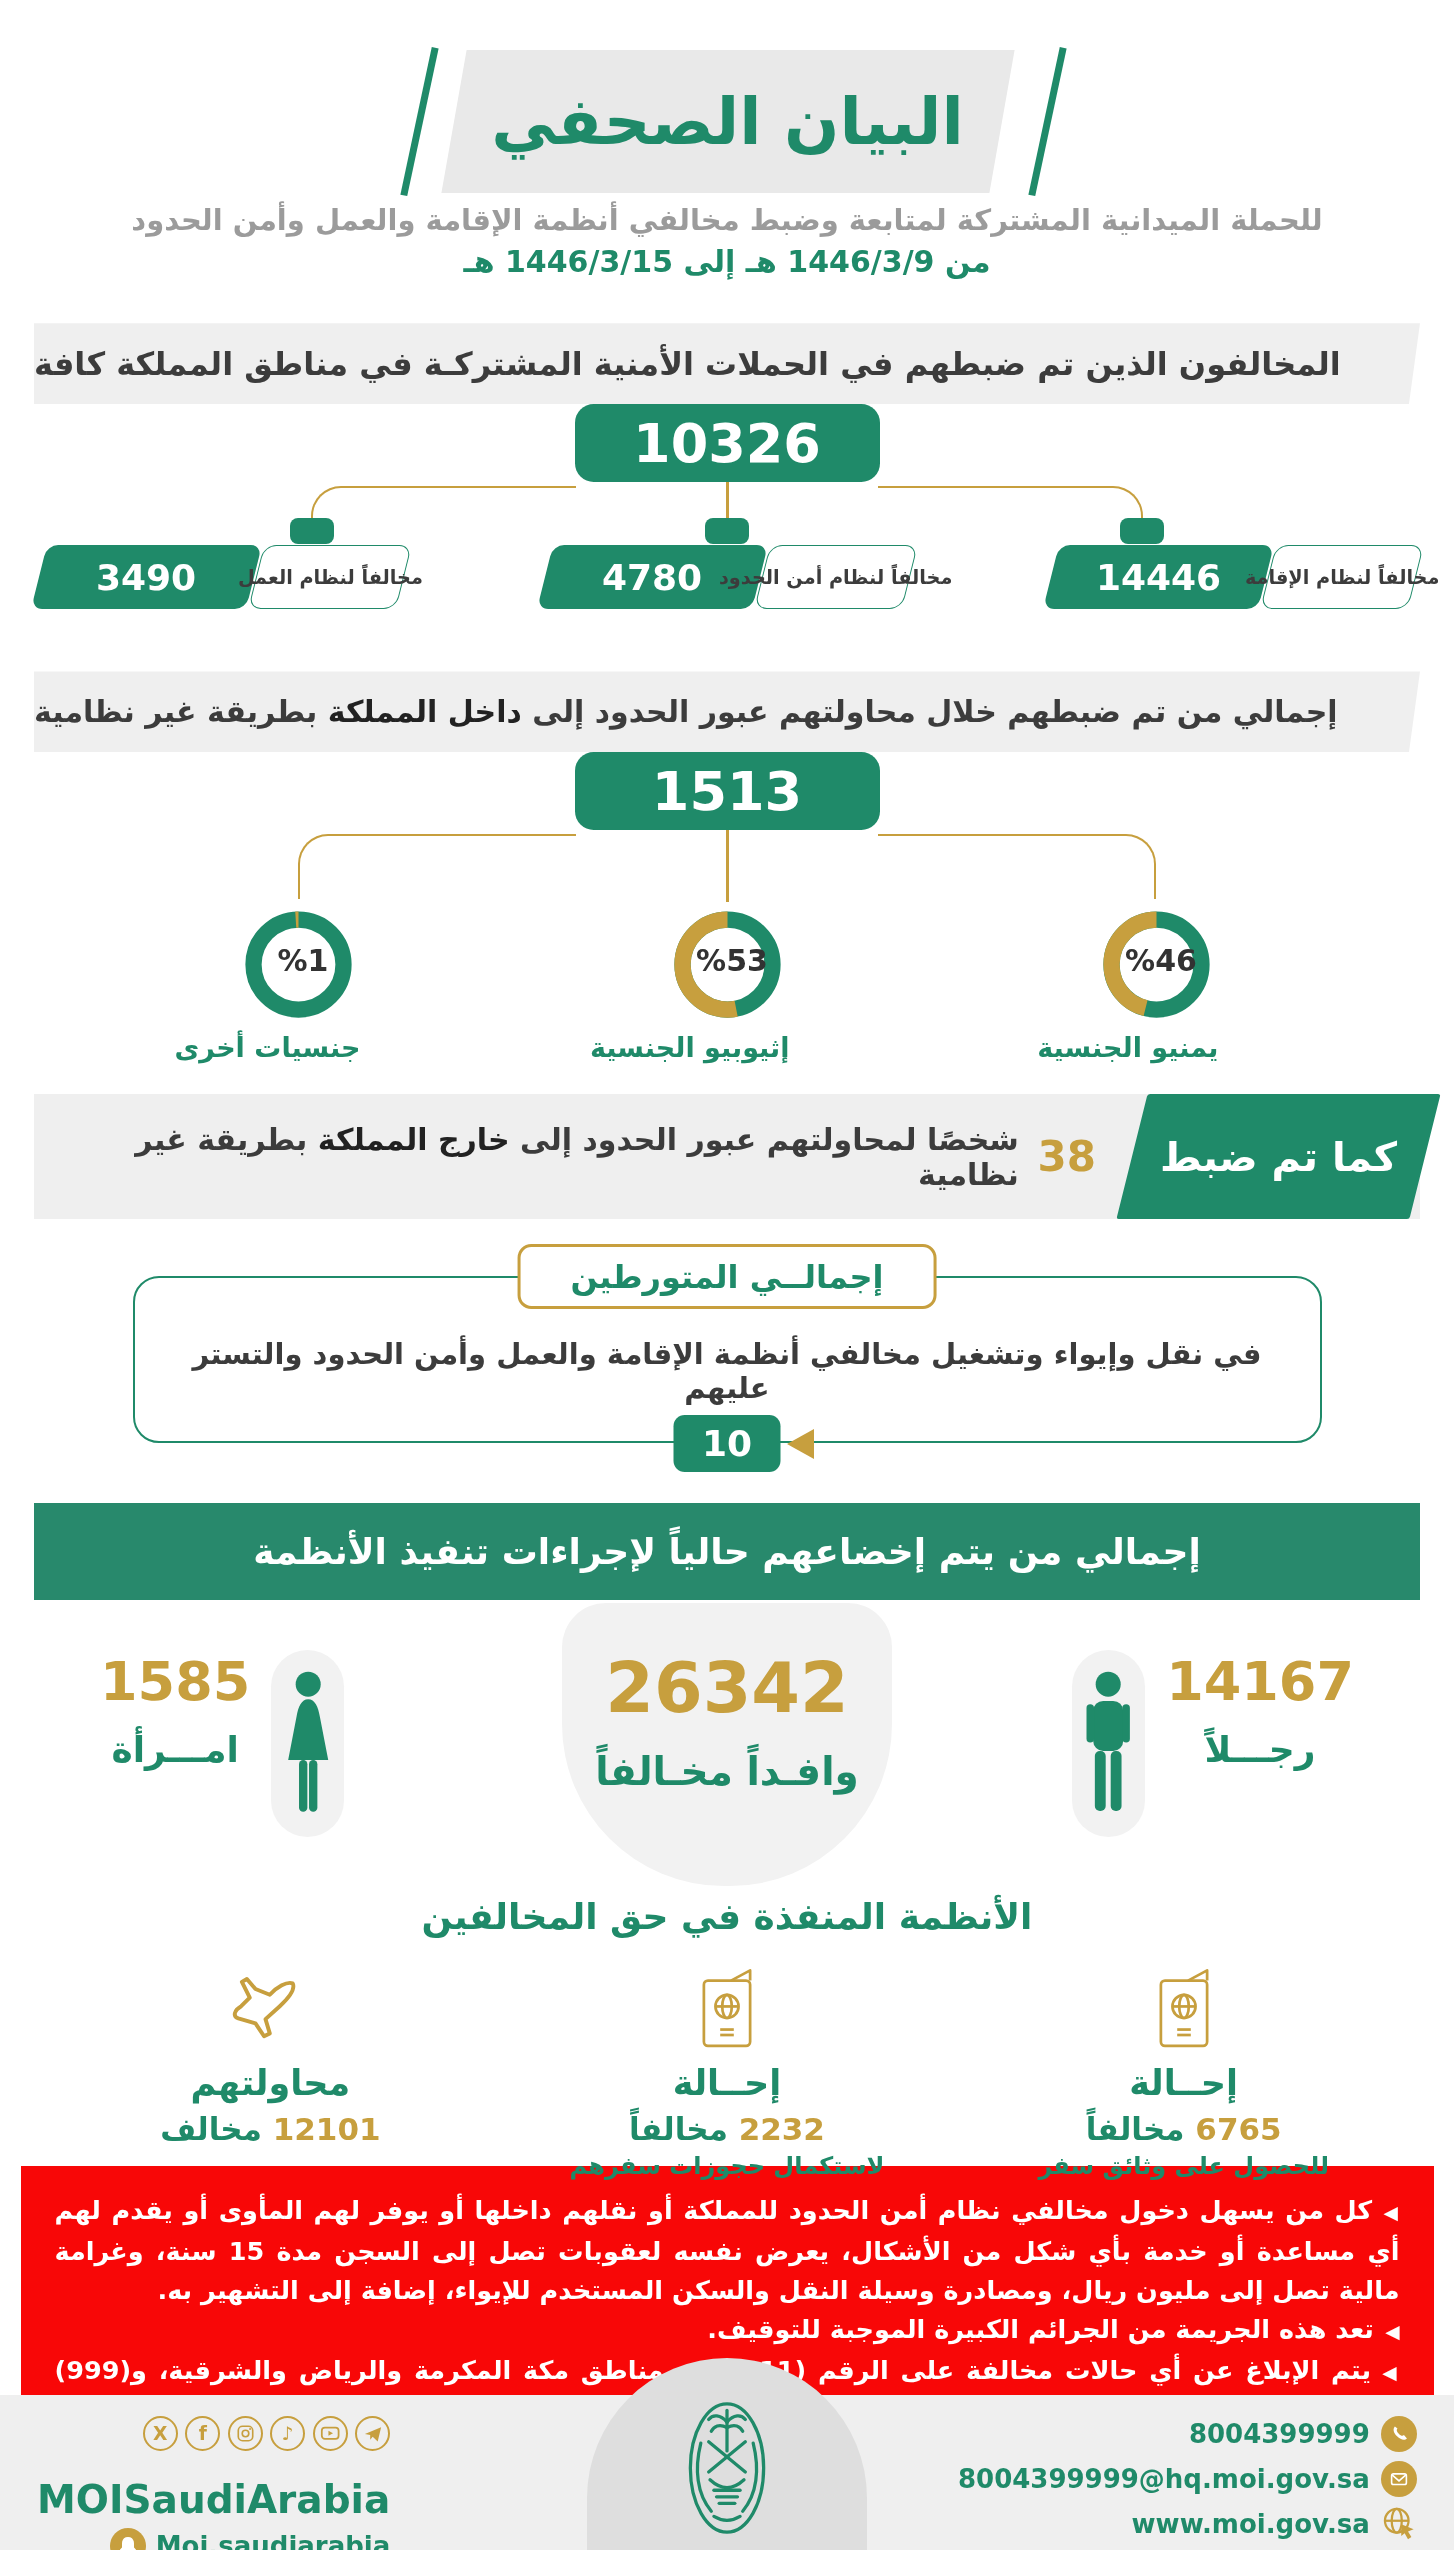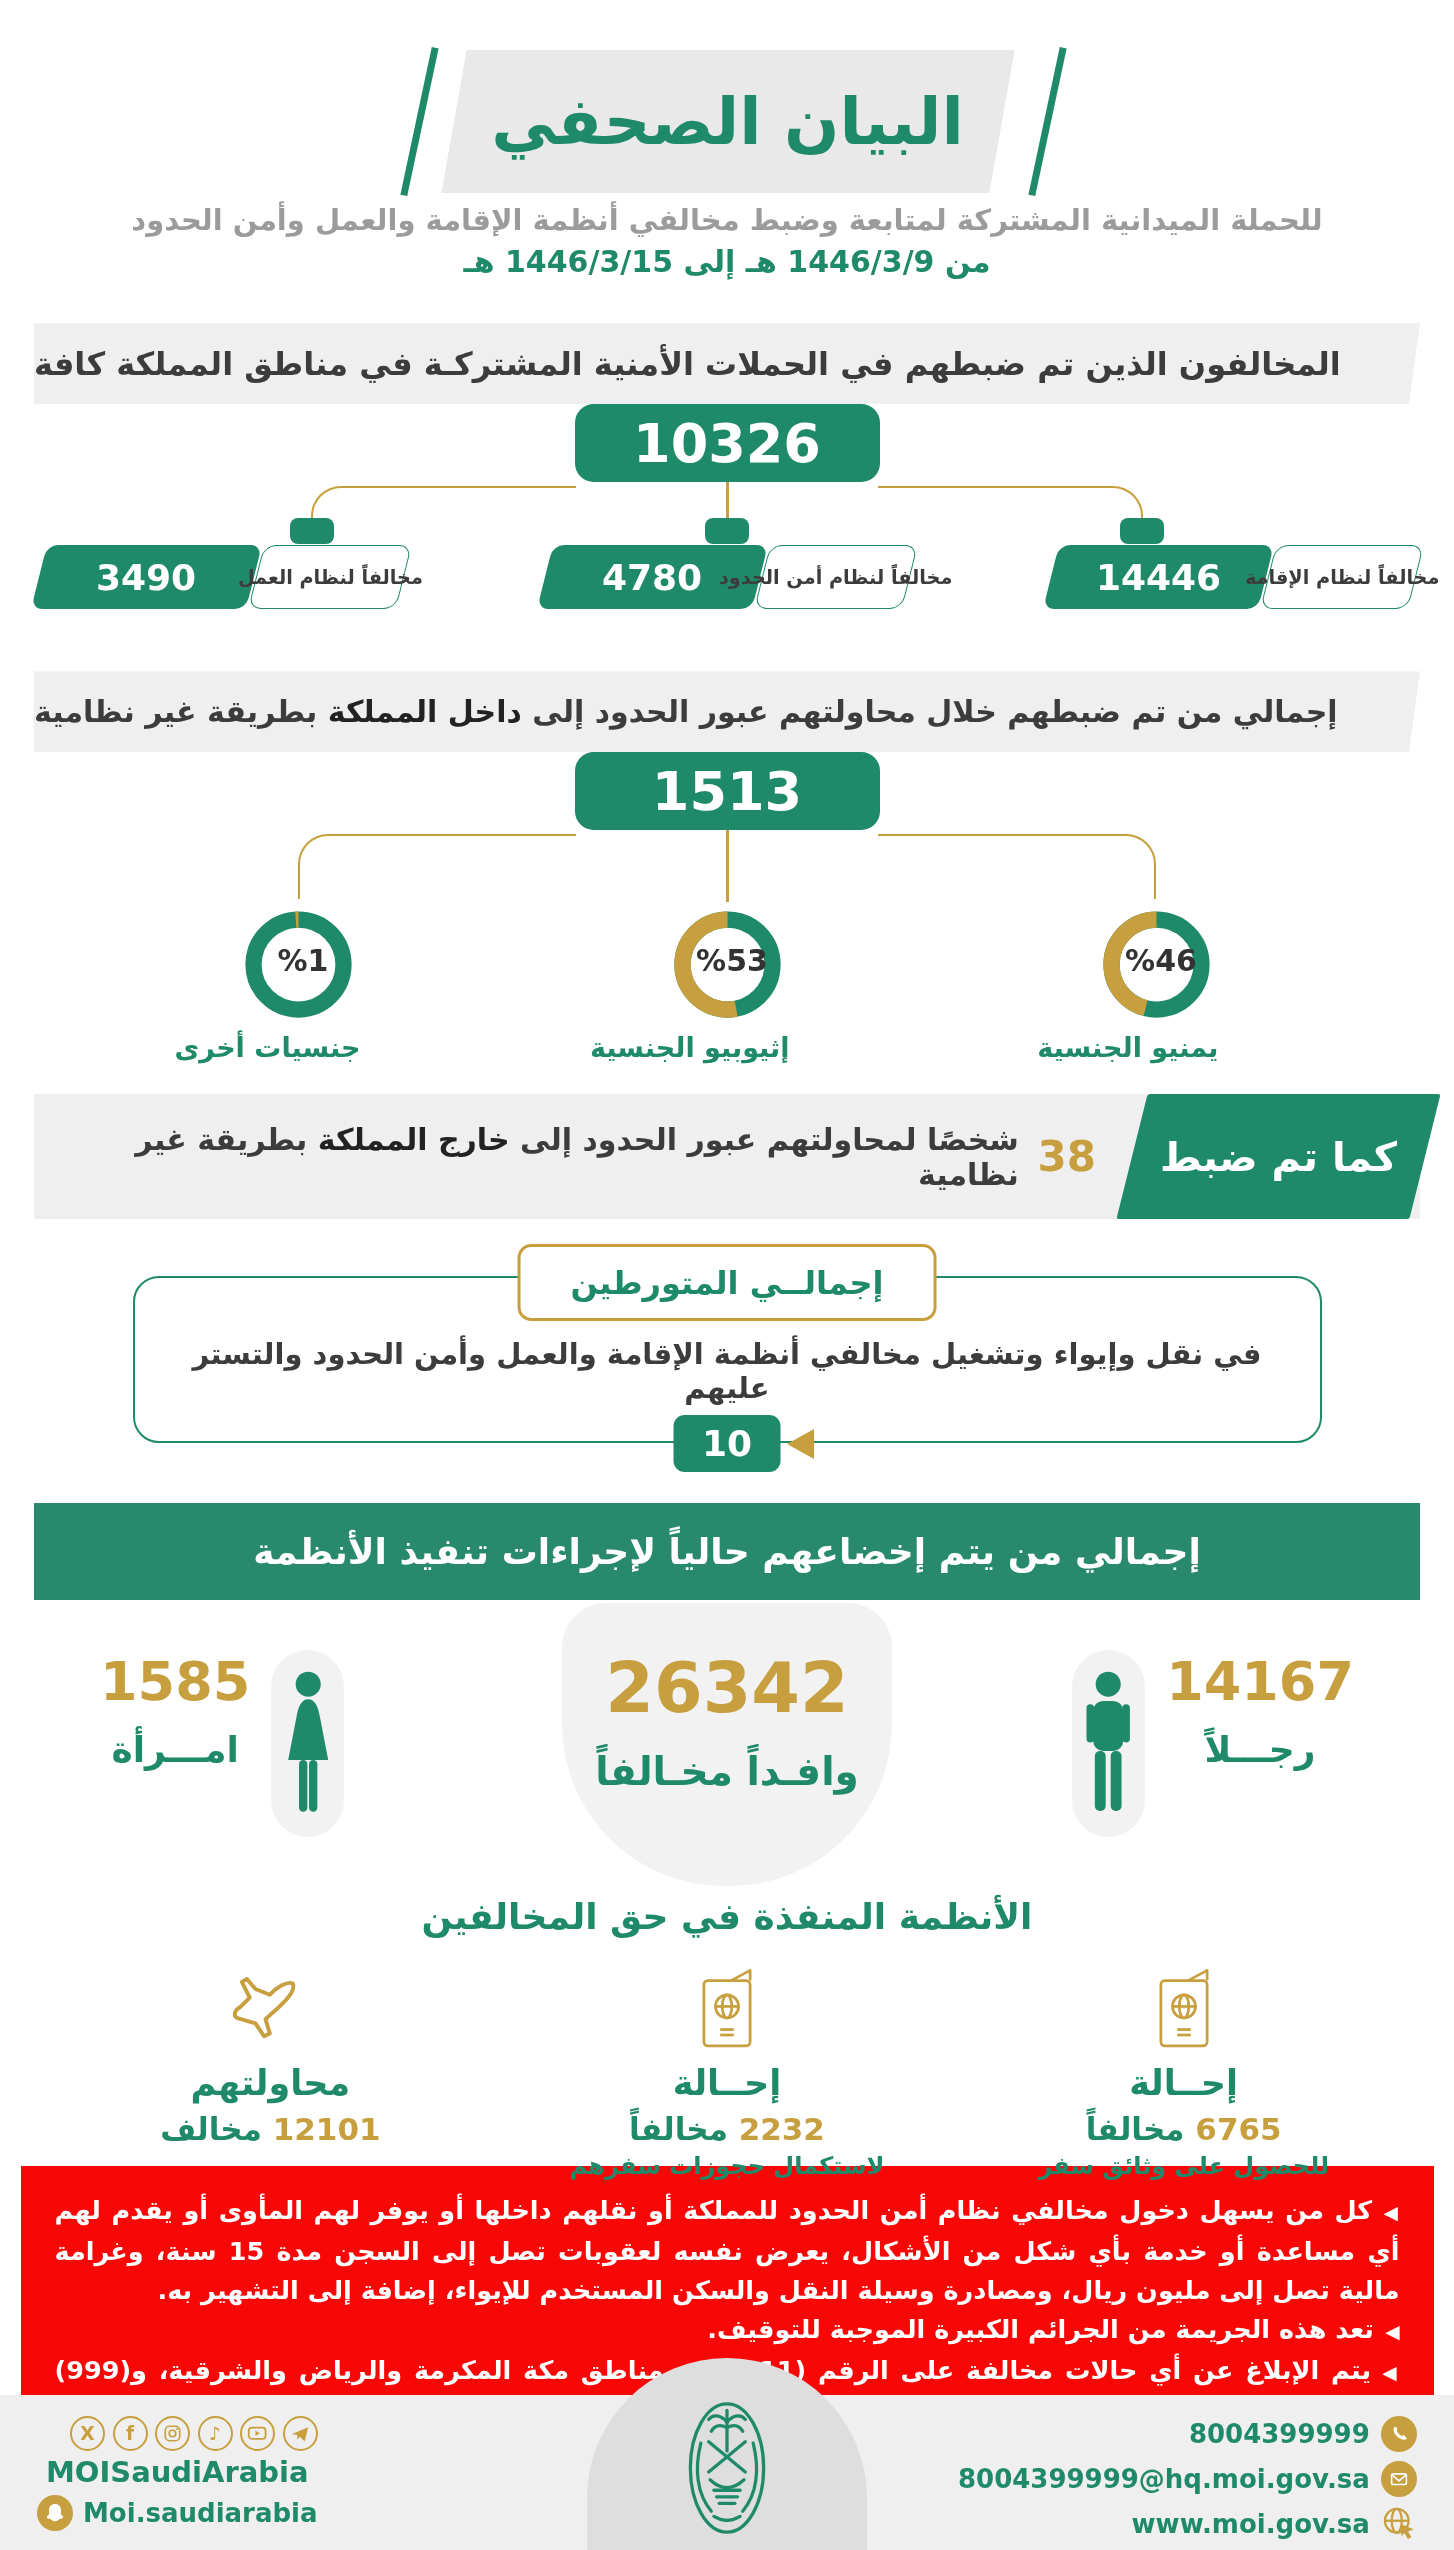--- a/index.html
+++ b/index.html
@@ -74,21 +74,21 @@
   .badge{position:absolute;left:auto;right:-5px;top:0;bottom:0;width:293px;background:var(--green);transform:skewX(-14deg);border-radius:2.5px;display:flex;align-items:center;justify-content:center;}
   .badge span{transform:skewX(14deg);color:#fff;font-size:40px;font-weight:900;}
   .banner3-content{position:absolute;right:324px;left:25px;top:0;bottom:0;display:flex;align-items:center;justify-content:center;gap:18.7px;}
   .banner3-num{color:var(--gold);font-size:42px;font-weight:900;}
   .banner3-text{color:var(--dark);font-size:30px;font-weight:700;}
   .banner3-text b{font-weight:900;color:#222;}
 
   
   .involved{position:relative;width:1189px;height:199px;margin:25px auto 0;}
   .involved-box{position:absolute;left:0;right:0;top:32px;bottom:0;border:2.5px solid var(--green);border-radius:26px;background:#fff;}
-  .involved-title{position:absolute;left:50%;top:0;transform:translateX(-50%);height:77px;padding:0 50px;background:#fff;border:3.1px solid var(--gold);border-radius:13.7px;display:flex;align-items:center;justify-content:center;color:var(--green);font-size:32px;font-weight:900;white-space:nowrap;z-index:2;}
+  .involved-title{position:absolute;left:50%;top:0;transform:translateX(-50%);height:65px;padding:0 50px;background:#fff;border:3.1px solid var(--gold);border-radius:13.7px;display:flex;align-items:center;justify-content:center;color:var(--green);font-size:32px;font-weight:900;white-space:nowrap;z-index:2;}
   .involved-body{position:absolute;left:37px;right:37px;top:93px;text-align:center;color:var(--dark);font-size:29px;font-weight:700;}
   .involved-chip{position:absolute;left:50%;bottom:-29px;transform:translateX(-50%);width:107px;height:57px;background:var(--green);border-radius:11.2px;display:flex;align-items:center;justify-content:center;color:#fff;font-size:36px;font-weight:900;z-index:2;}
   .involved-arrow{position:absolute;left:calc(50% + 60px);bottom:-15.6px;width:0;height:0;border-right:27px solid var(--gold);border-top:15.6px solid transparent;border-bottom:15.6px solid transparent;z-index:2;}
 
   
   .green-banner{width:1386px;height:97px;margin:60px auto 0;background:#28896C;display:flex;align-items:center;justify-content:center;color:#fff;font-size:36px;font-weight:900;}
 
   
   .numbers-row{position:relative;width:1454px;height:286px;margin-top:2.5px;}
   .center-blob{position:absolute;left:50%;transform:translateX(-50%);top:0;width:330px;height:283px;background:var(--lightgray);border-radius:44px 44px 162px 162px;}
@@ -123,21 +123,21 @@
   .footer{position:relative;width:1454px;height:156px;margin-top:0;background:var(--graybanner);}
   .arch{position:absolute;left:50%;transform:translateX(-50%);top:-37px;width:280px;height:194px;background:#DEDEDE;border-radius:140px 140px 0 0;}
   .emblem{position:absolute;left:50%;transform:translateX(-50%);bottom:8.7px;}
   .contact{position:absolute;right:37px;top:21px;display:flex;flex-direction:column;gap:8.7px;align-items:flex-start;}
   .contact-row{display:flex;align-items:center;gap:11.2px;}
   .contact-row .txt{color:var(--green);font-size:26px;font-weight:700;direction:ltr;}
   .circle-ic{width:36px;height:36px;border-radius:50%;background:var(--gold);display:flex;align-items:center;justify-content:center;}
   .social{position:absolute;left:37px;top:21px;}
   .social-row{display:flex;flex-direction:row-reverse;justify-content:flex-end;gap:7.5px;}
   .soc{width:35px;height:35px;border-radius:50%;border:2.2px solid var(--gold);color:var(--gold);display:flex;align-items:center;justify-content:center;font-size:18.7px;font-weight:900;}
-  .handle{margin-top:4px;color:var(--green);font-size:29px;font-weight:700;direction:ltr;text-align:center;}
+  .handle{margin-top:26px;color:var(--green);font-size:39px;font-weight:700;direction:ltr;text-align:center;}
   .snap-row{margin-top:6.2px;display:flex;align-items:center;gap:10px;flex-direction:row-reverse;justify-content:flex-end;}
   .snap-row .txt{color:var(--green);font-size:26px;font-weight:700;direction:ltr;}
 </style>
 </head>
 <body>
 
 <div class="page">
 
   <div class="header-wrap">
     <div class="slash left"></div>

